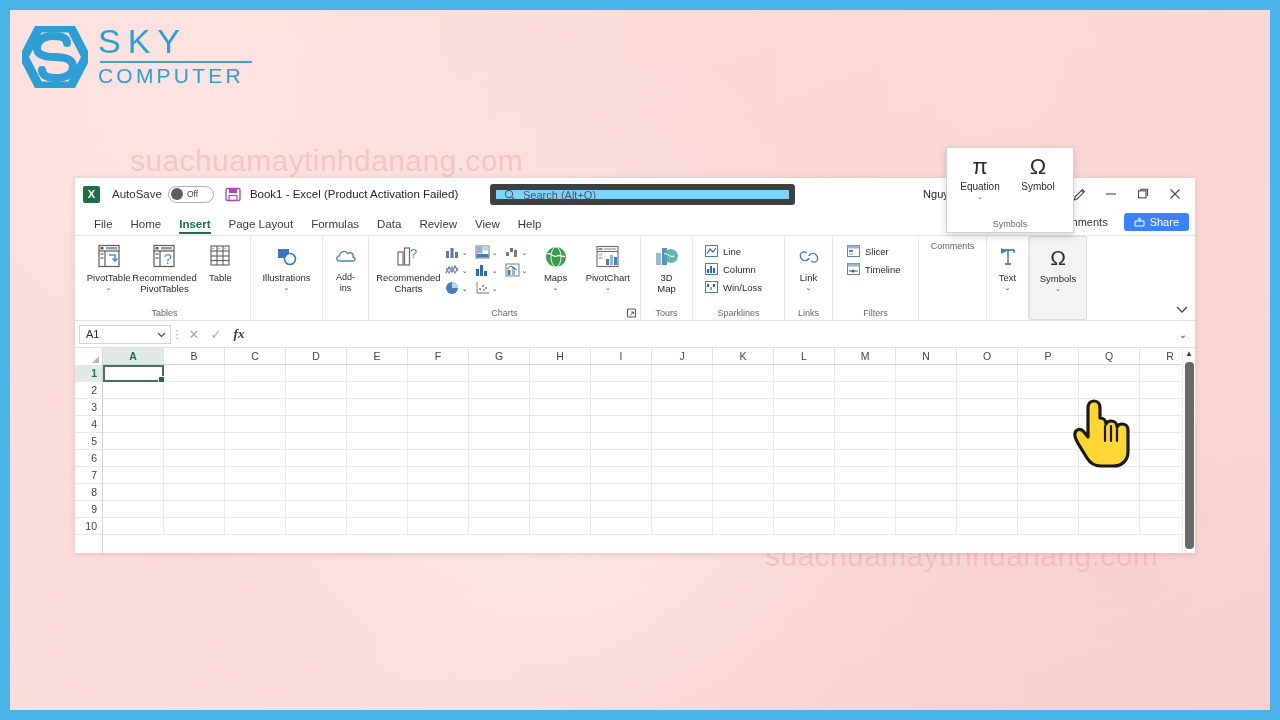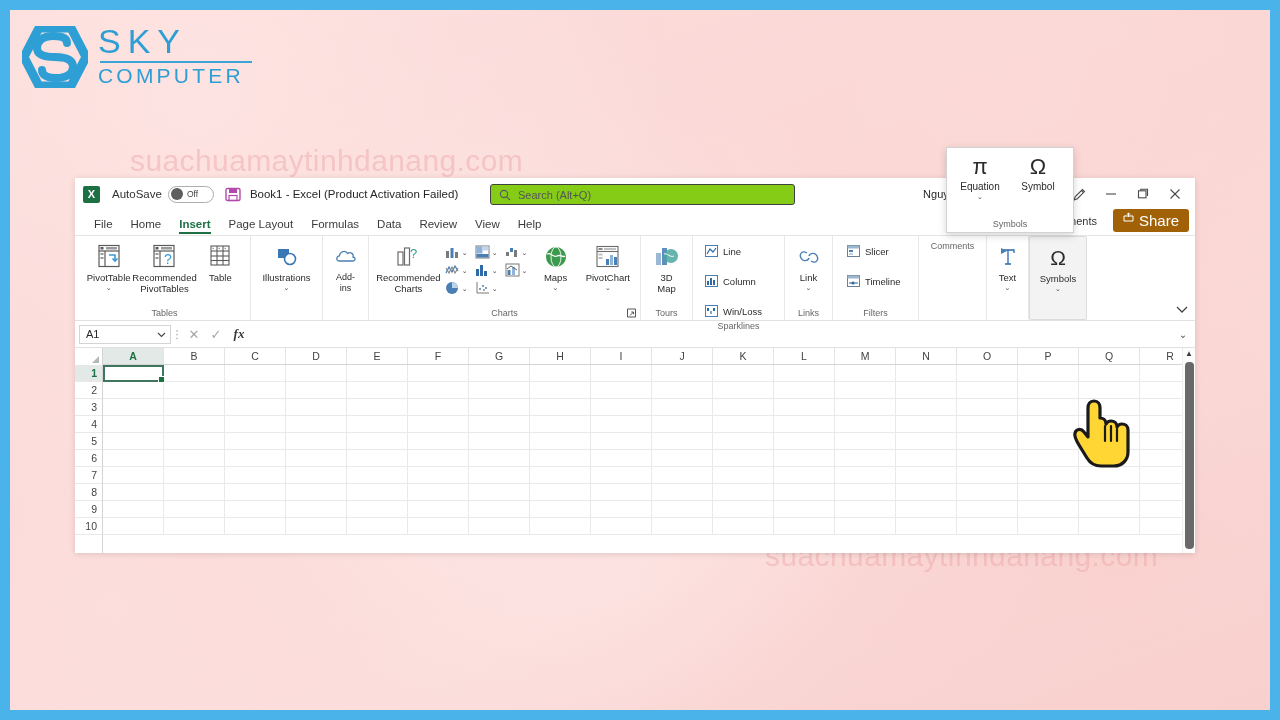--- a/index.html
+++ b/index.html
@@ -84,21 +84,21 @@
     background: #5e5e5e; margin-left: 2px;
   }
   #autosave-state { font-size: 8.5px; color: #444; margin-left: 4px; }
   #save-icon {
     margin-left: 11px; width: 16px; height: 15px; flex: none;
   }
   #doc-title { font-size: 11.5px; color: #262626; margin-left: 9px; white-space: nowrap; }
   #search-box {
     position: absolute; left: 415px; top: 6px;
     width: 305px; height: 21px;
-    background: #84cc16; border: 1px solid #404040; border-radius: 3px;
+    background: #7dd3fc; border: 6px solid #404040; border-radius: 3px;
     display: flex; align-items: center; padding: 0 8px;
   }
   #search-ph { font-size: 11px; color: #555; margin-left: 7px; }
   #user-area {
     position: absolute; right: 132px; top: 5px;
     display: flex; align-items: center; gap: 7px;
   }
   #user-name { font-size: 11px; color: #262626; white-space: nowrap; }
   #avatar {
     width: 21px; height: 21px; border-radius: 50%;
@@ -134,23 +134,23 @@
   #tabbar-right {
     position: absolute; right: 6px; bottom: 3px;
     display: flex; align-items: center; gap: 7px;
   }
   #comments-btn {
     display: flex; align-items: center; gap: 5px;
     font-size: 11px; color: #333; padding: 3px 8px;
     border-radius: 3px; background: #fff; border: 1px solid transparent;
   }
   #share-btn {
-    display: flex; align-items: flex-start; gap: 5px;
-    font-size: 15px; color: #fff; padding: 3px 10px;
-    border-radius: 3px; background: #a16207;
+    display: flex; align-items: flex-end; gap: 5px;
+    font-size: 11px; color: #fff; padding: 3px 10px;
+    border-radius: 3px; background: #3b82f6;
   }
 
   
   #ribbon {
     height: 85px; background: #fff; display: flex;
     position: relative; border-bottom: 1px solid #e1e1e1;
     padding-left: 4px;
   }
   .rgroup {
     display: flex; flex-direction: column;
@@ -166,21 +166,21 @@
   .big-btn {
     width: 58px; display: flex; flex-direction: column;
     align-items: center; padding-top: 4px; cursor: default;
   }
   .big-btn .bi { height: 27px; display: flex; align-items: center; justify-content: center; }
   .big-btn .bl {
     font-size: 9.5px; color: #2b2b2b; text-align: center;
     line-height: 11px; margin-top: 2px; white-space: pre-line;
   }
   .caret { font-size: 7px; color: #4a4a4a; line-height: 7px; margin-top: 1px; }
-  .small-col { display: flex; flex-direction: column; gap: 14px; padding-top: 4px; }
+  .small-col { display: flex; flex-direction: column; gap: 2px; padding-top: 4px; }
   .small-btn {
     display: flex; align-items: center; gap: 4px;
     font-size: 9.5px; color: #2b2b2b; padding: 1px 3px;
   }
   .small-btn .si { width: 15px; height: 14px; display: flex; align-items: center; justify-content: center; }
   .chart-grid { display: flex; flex-direction: column; gap: 1px; padding-top: 4px; }
   .chart-row { display: flex; gap: 2px; }
   .chart-btn {
     display: flex; align-items: center; gap: 1px;
     padding: 1px 2px;

